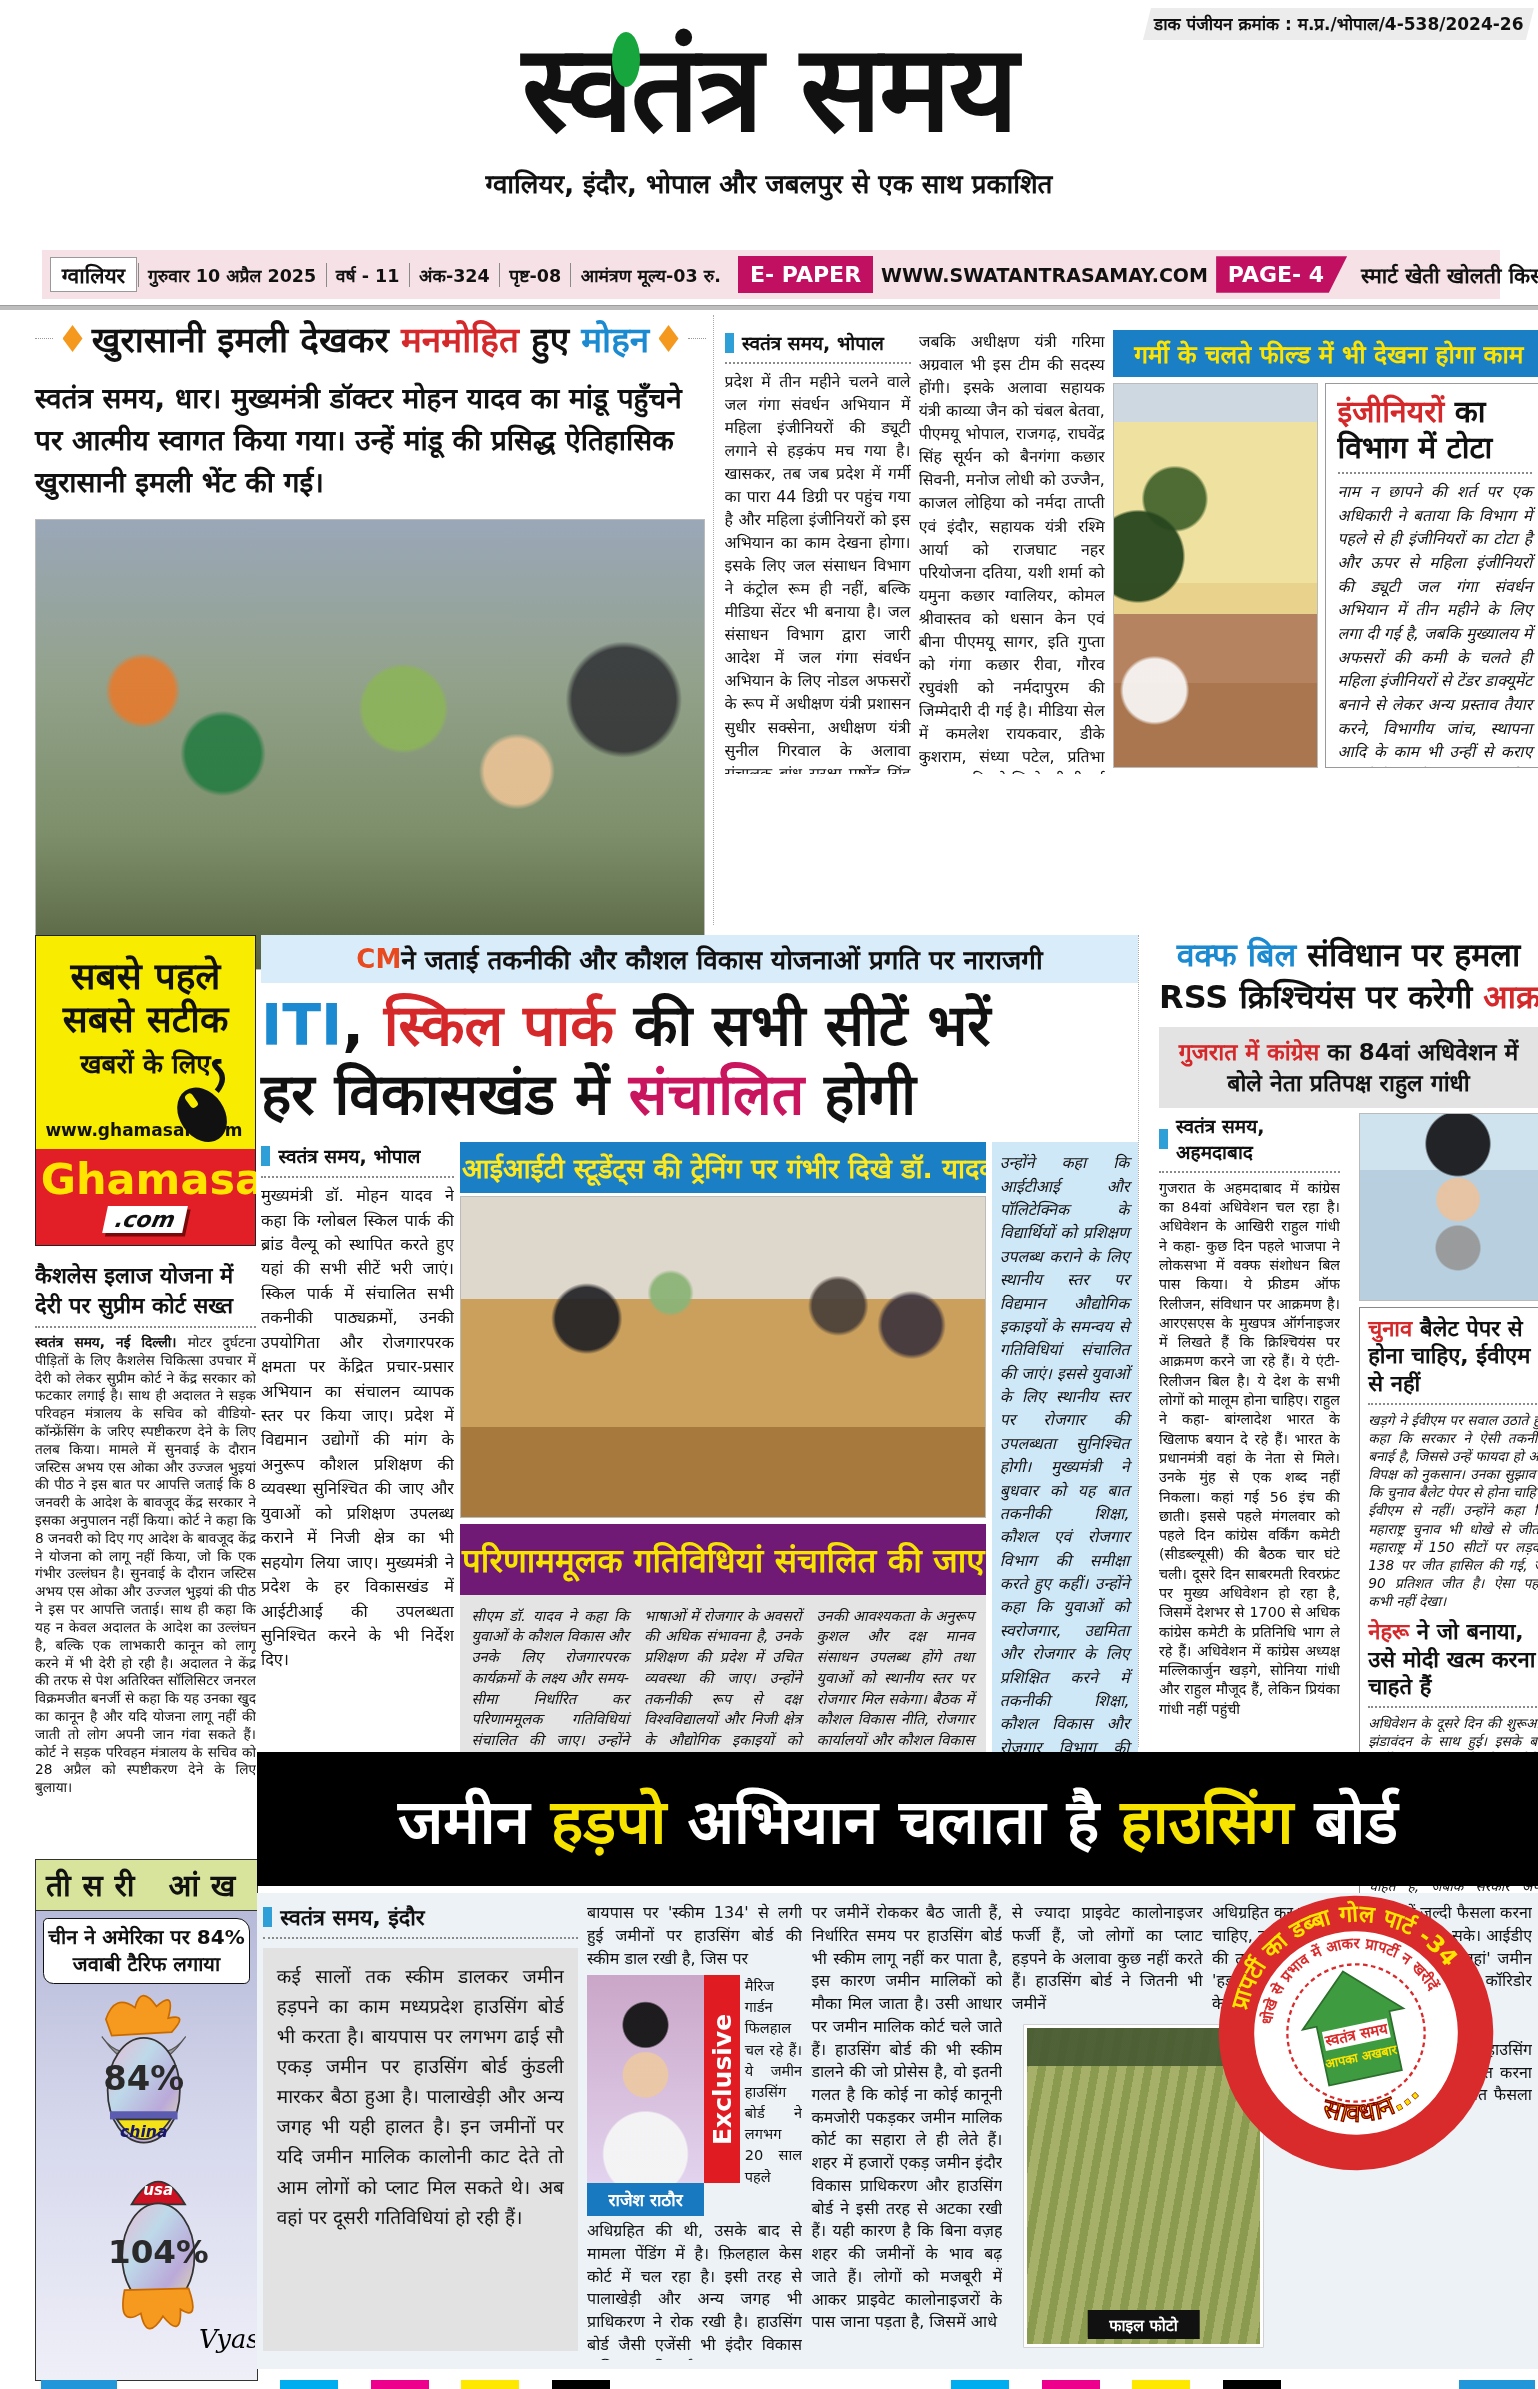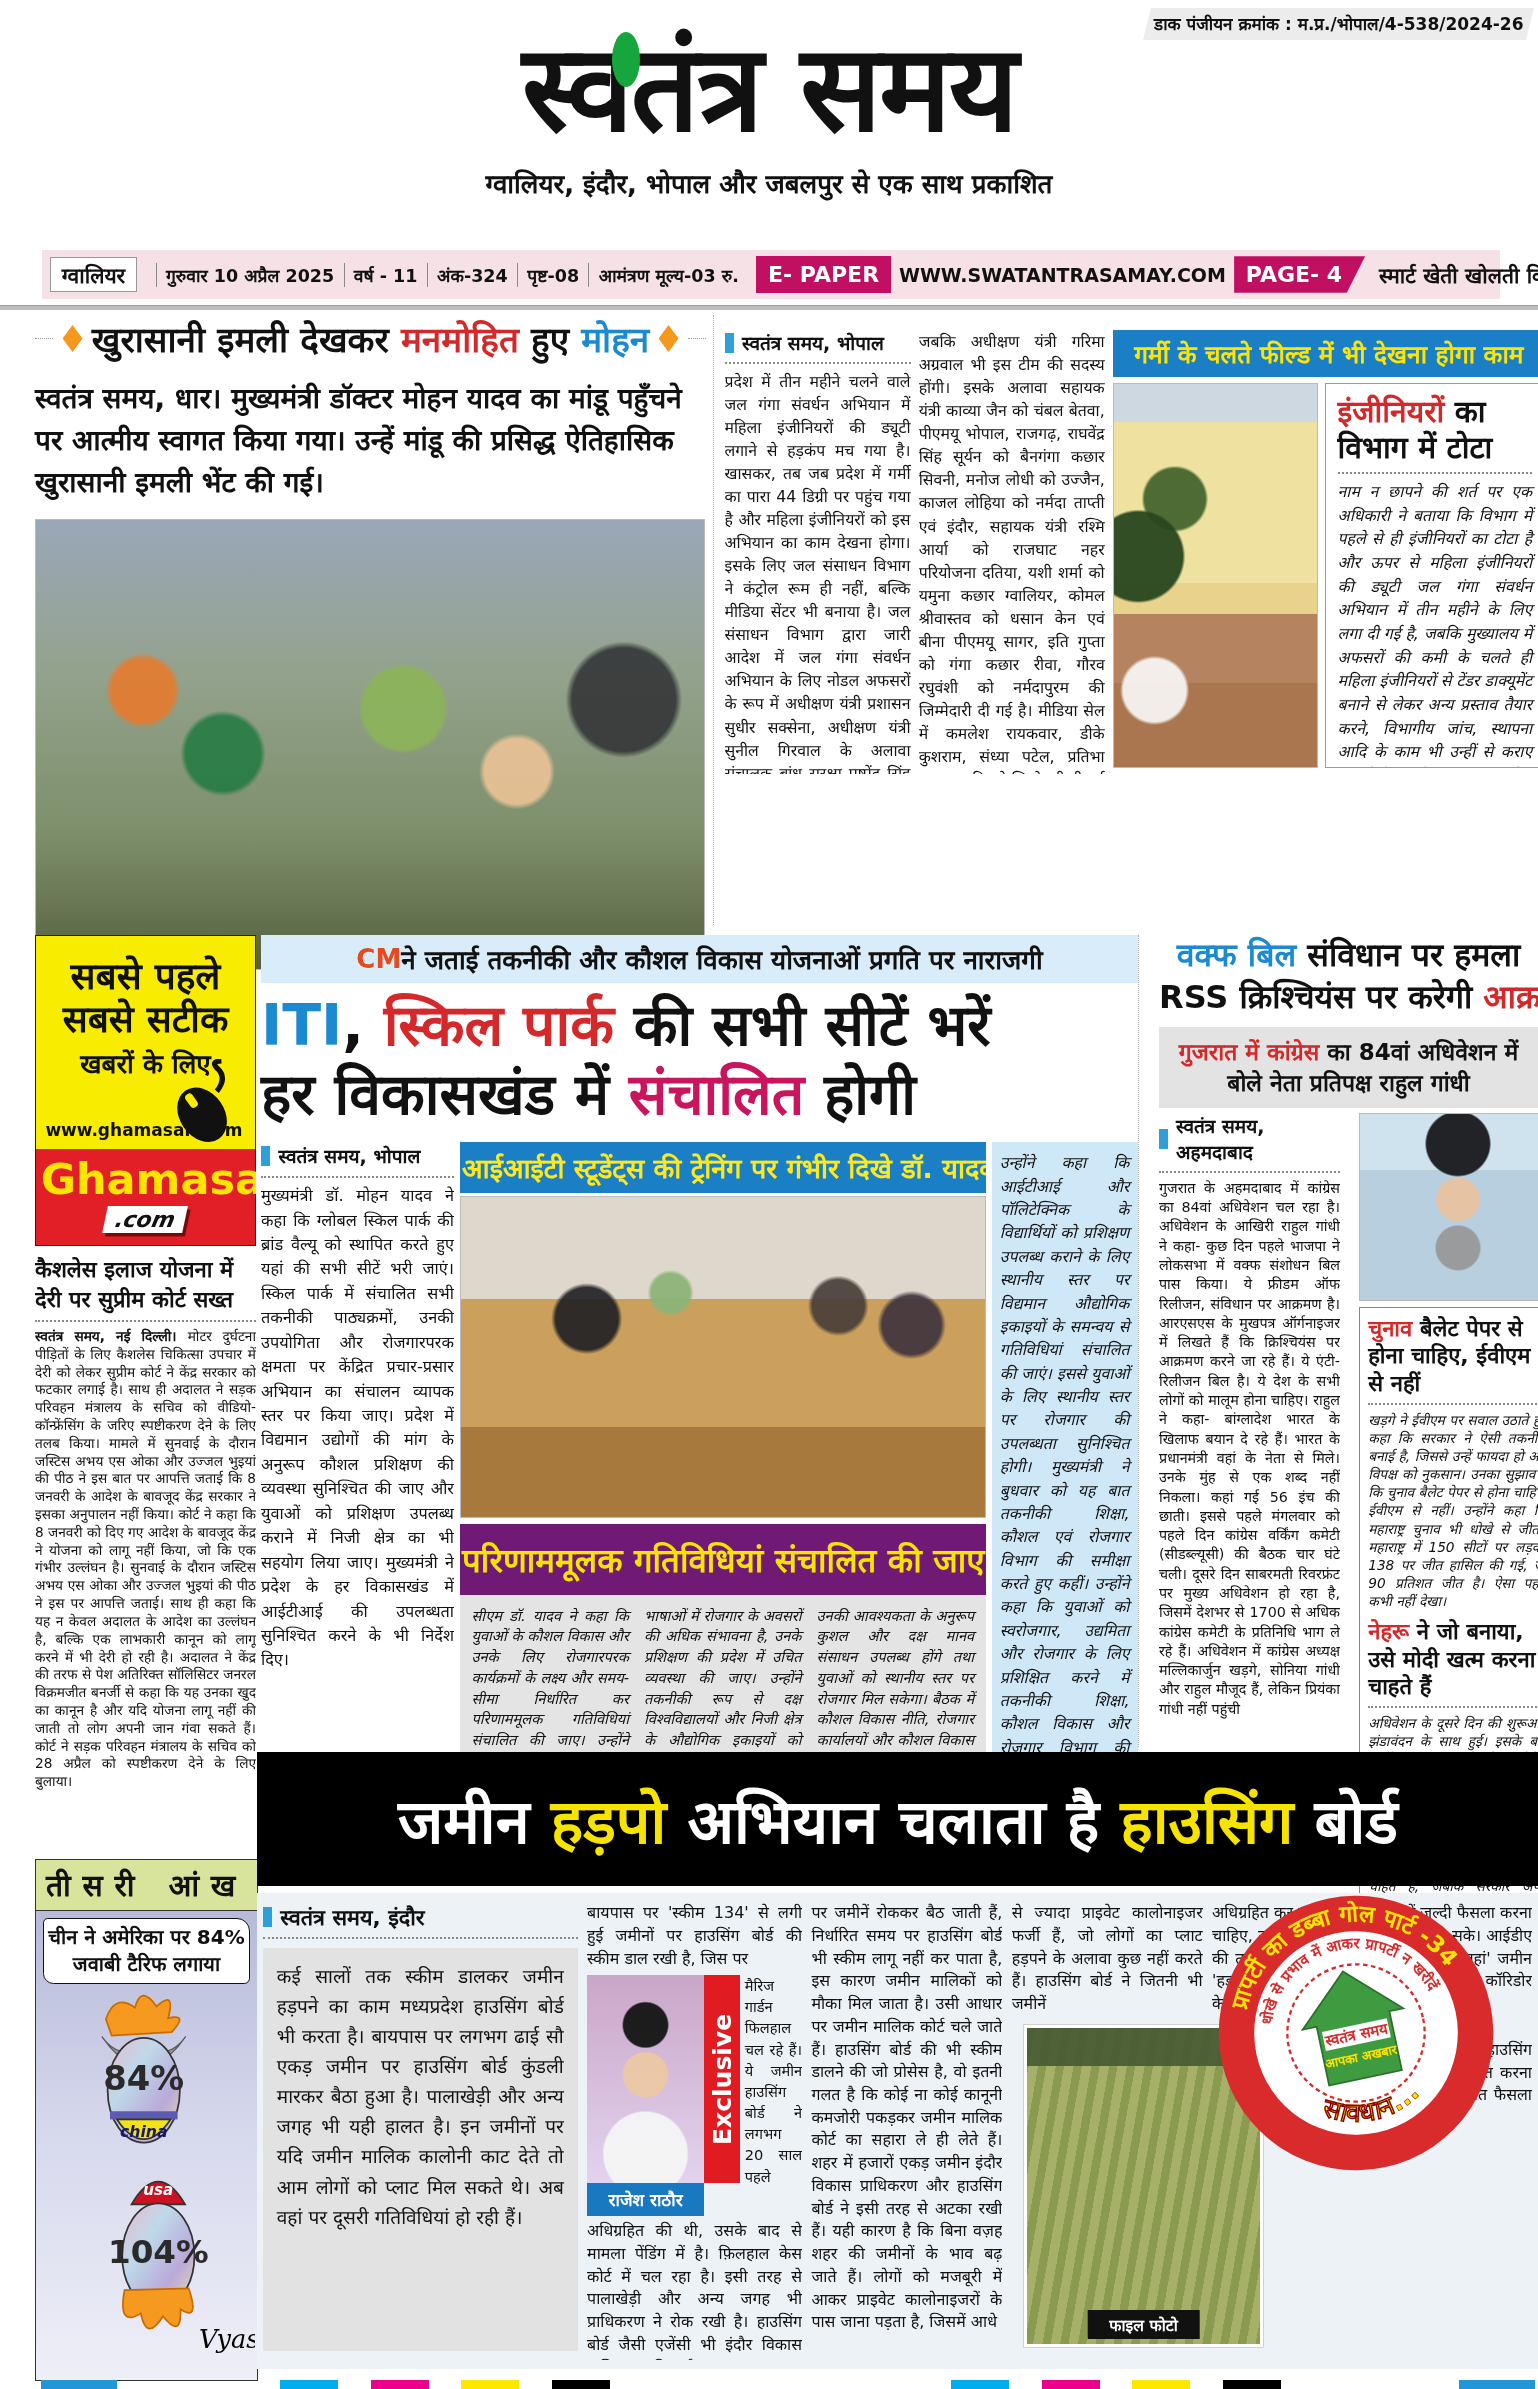--- a/index.html
+++ b/index.html
@@ -24,21 +24,21 @@
 
   
   .masthead{left:0;top:14px;width:1538px;text-align:center}
   .green-dot{position:absolute;left:612px;top:17.5px;width:28px;height:55px;border-radius:50%;background:#17a63d}
   .mast-title{font-size:120px;line-height:1.25;font-weight:bold;letter-spacing:-2.3px}
   .mast-tagline{font-size:26px;font-weight:bold;margin-top:1.2px}
 
   
   .infobar{left:42px;top:250px;width:1458px;height:49px;background:#f6e2e6;
            display:flex;align-items:center;gap:0;padding:0 8.2px;white-space:nowrap}
-  .infobar .city{background:#fff;border:0.6px solid #999;padding:2.3px 10.5px;font-size:21px;font-weight:bold;margin-right:19px}
+  .infobar .city{background:#fff;border:0.6px solid #999;padding:2.3px 10.5px;font-size:21px;font-weight:bold;margin-right:1px}
   .infobar .it{font-size:17.5px;font-weight:bold;padding:0 9.3px;border-left:1.2px solid #8a8a8a}
   .infobar .it:first-of-type{border-left:none}
   .badge{background:#c11062;color:#fff;font-weight:bold;font-size:22px;padding:5.8px 11.7px;margin:0 8.2px}
   .badge.pageb{clip-path:polygon(0 0,100% 0,86% 100%,0 100%);padding-right:23px}
   .site{font-size:19px;font-weight:bold}
   .teaser{font-size:21px;font-weight:bold;margin-left:5.8px}
   .toprule{left:0;top:305px;width:1538px;height:5.3px;background:#bdbdbd;border-top:1.2px solid #9c9c9c}
 
   
   #sec-imli{left:35px;top:315px;width:671px;height:607px}
@@ -76,21 +76,21 @@
   .gh-ad{border:1.8px solid #222}
   .gh-yellow{background:#f8ec00;padding:20px 8.2px 5.8px;text-align:center;position:relative}
   .gh-l1{font-size:37px;font-weight:bold;line-height:1.15}
   .gh-l3{font-size:26px;font-weight:bold;margin-top:3.5px}
   .gh-url{font-size:17px;font-weight:bold;text-align:left;margin:39px 0 3.5px 1.2px}
   .gh-mouse{position:absolute;right:5.8px;bottom:2.3px}
   .gh-red{background:#e21f26;padding:9.3px 4.7px 11.7px;text-align:center}
   .gh-brand{color:#ffe400;font-size:43px;font-weight:bold;line-height:1}
   .gh-com{display:inline-block;background:#fff;color:#111;font-style:italic;font-weight:bold;font-size:22px;
           padding:1.2px 10.5px;transform:skewX(-12deg);margin-top:4.7px;box-shadow:3.5px 3.5px 0 #7a0a0a}
-  .cashless{margin-top:9px}
+  .cashless{margin-top:15px}
   .cashless h2{font-size:22px;line-height:1.35}
   .cashless p{font-size:13.7px;line-height:1.3;text-align:justify}
 
   
   #sec-teesri{left:35px;top:1859px;width:223px;height:516px}
   .te-head{background:#d8e49c;border:1.8px solid #333;font-size:30px;font-weight:bold;text-align:center;
            letter-spacing:11.7px;padding:3.5px 0 5.8px}
   .te-box{border:1.8px solid #333;border-top:none;height:470px;position:relative;overflow:hidden;
           background:linear-gradient(180deg,#b7bad8 0%,#d5d7ec 45%,#efeff8 100%)}
   .te-cap{background:#fff;border:1.8px solid #111;border-radius:4.7px 13px 5.8px 10.5px;margin:7px auto 0;width:94%;

